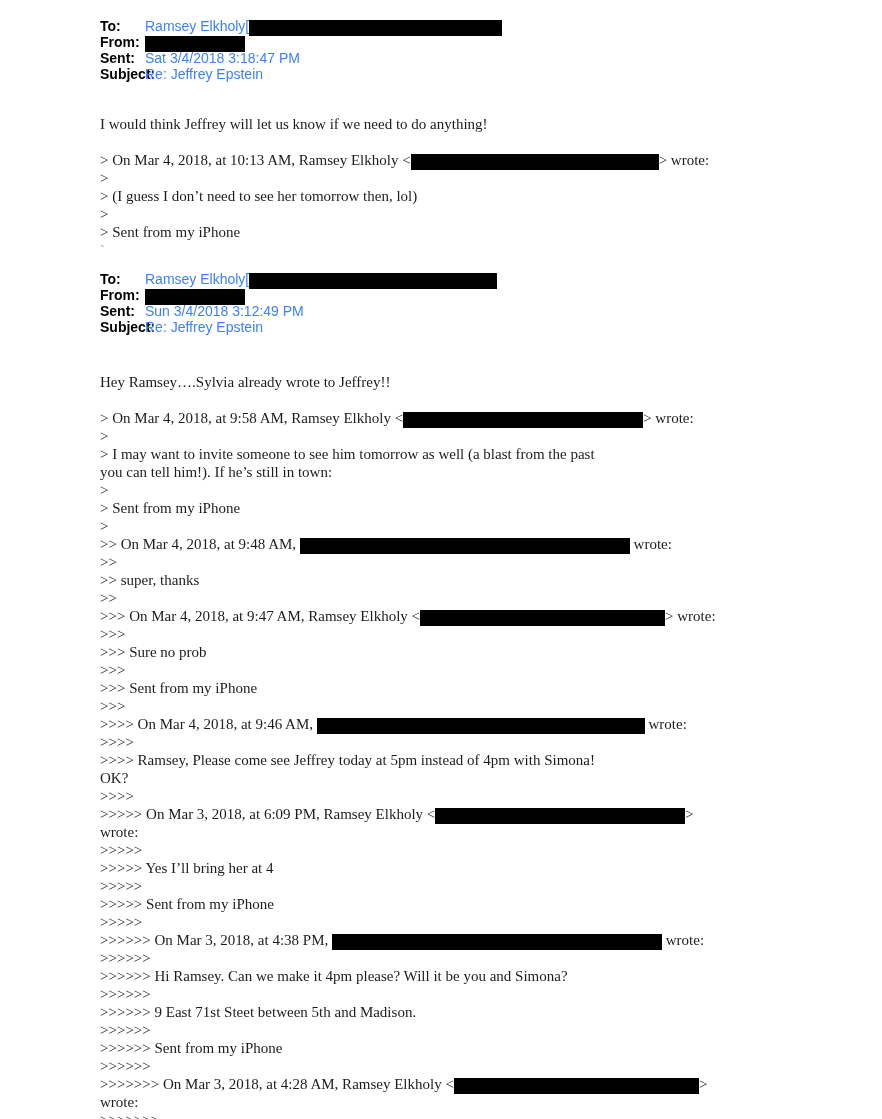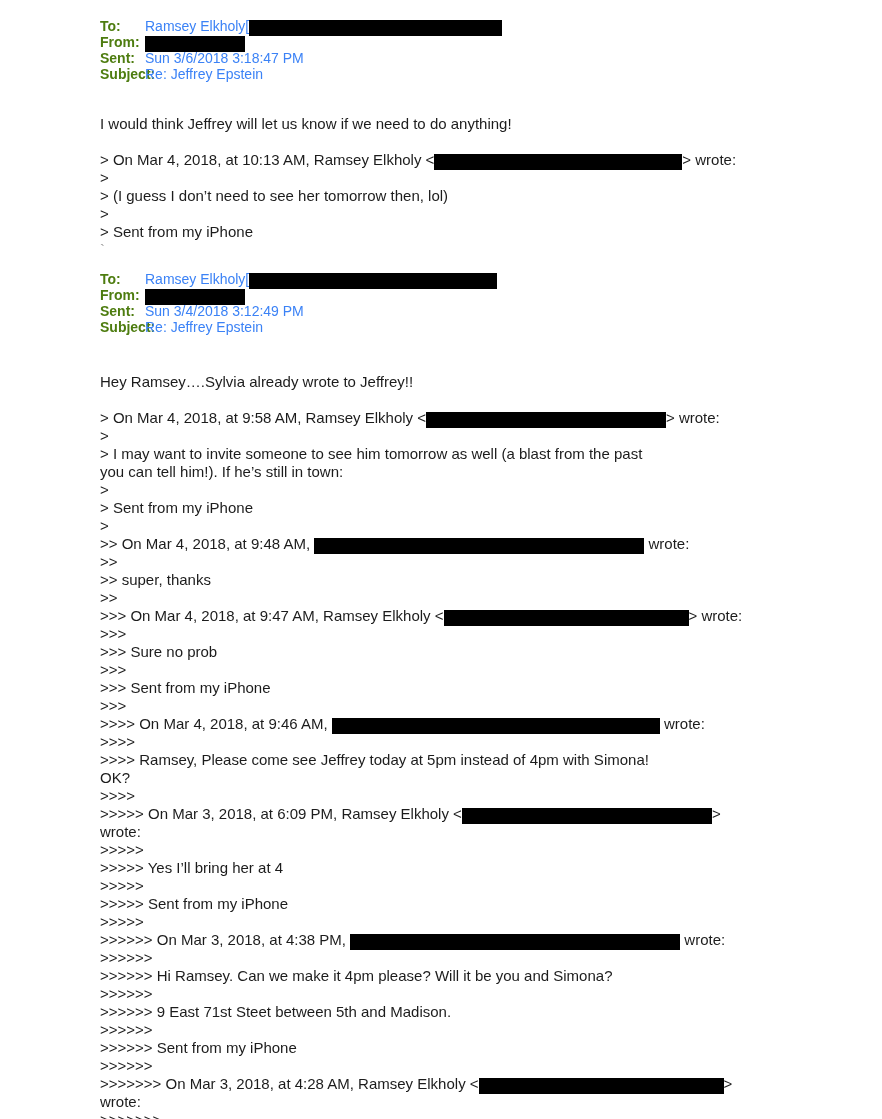--- a/index.html
+++ b/index.html
@@ -9,30 +9,30 @@
   }
   
   .email-header{
     position:absolute;left:100px;
     font-family:"Liberation Sans",sans-serif;
     font-size:14px;color:#111;
   }
   #header-1{top:18px;}
   #header-2{top:271px;}
   .hrow{height:16px;line-height:16px;white-space:nowrap;}
-  .hlabel{display:inline-block;width:45px;font-weight:bold;color:#4d7c0f;}
+  .hlabel{display:inline-block;width:45px;font-weight:bold;color:#000000;}
   .hvalue{color:#3b82f6;}
   .hbar{
     display:inline-block;background:#000;height:16px;
     vertical-align:bottom;margin-bottom:-2px;
   }
   
   .email-body{
     position:absolute;left:100px;
-    font-family:Liberation Sans, sans-serif;
+    font-family:Liberation Serif, serif;
     font-size:15px;line-height:18px;color:#1c1c1c;
     white-space:pre;
   }
   #body-1{top:115px;}
   #body-2{top:373px;}
   .bline{height:18px;}
   .bline.dim{color:#9a9a9a;}
   .rbar{
     display:inline-block;background:#000;height:16px;
     vertical-align:bottom;margin-bottom:-1px;
@@ -40,21 +40,21 @@
 </style>
 </head>
 <body>
 
 <div class="page">
 
   <div class="email">
     <div class="email-header" id="header-1">
         <div class="hrow"><span class="hlabel">To:</span><span class="hvalue">Ramsey Elkholy[<span class="hbar" style="width: 253px;"></span></span></div>
         <div class="hrow"><span class="hlabel">From:</span><span class="hvalue"><span class="hbar" style="width: 100px;"></span></span></div>
-        <div class="hrow"><span class="hlabel">Sent:</span><span class="hvalue">Sun 3/6/2018 3:18:47 PM</span></div>
+        <div class="hrow"><span class="hlabel">Sent:</span><span class="hvalue">Sat 3/4/2018 3:18:47 PM</span></div>
         <div class="hrow"><span class="hlabel">Subject:</span><span class="hvalue">Re: Jeffrey Epstein</span></div>
       </div>
     <div class="email-body" id="body-1"><div class="bline">I would think Jeffrey will let us know if we need to do anything!</div><div class="bline"></div><div class="bline">&gt; On Mar 4, 2018, at 10:13 AM, Ramsey Elkholy &lt;<span class="rbar" style="width: 248px;"></span>&gt; wrote:</div><div class="bline">&gt;</div><div class="bline">&gt; (I guess I don’t need to see her tomorrow then, lol)</div><div class="bline">&gt;</div><div class="bline">&gt; Sent from my iPhone</div><div class="bline dim">`</div></div>
   </div>
 
   <div class="email">
     <div class="email-header" id="header-2">
         <div class="hrow"><span class="hlabel">To:</span><span class="hvalue">Ramsey Elkholy[<span class="hbar" style="width: 248px;"></span></span></div>
         <div class="hrow"><span class="hlabel">From:</span><span class="hvalue"><span class="hbar" style="width: 100px;"></span></span></div>
         <div class="hrow"><span class="hlabel">Sent:</span><span class="hvalue">Sun 3/4/2018 3:12:49 PM</span></div>

